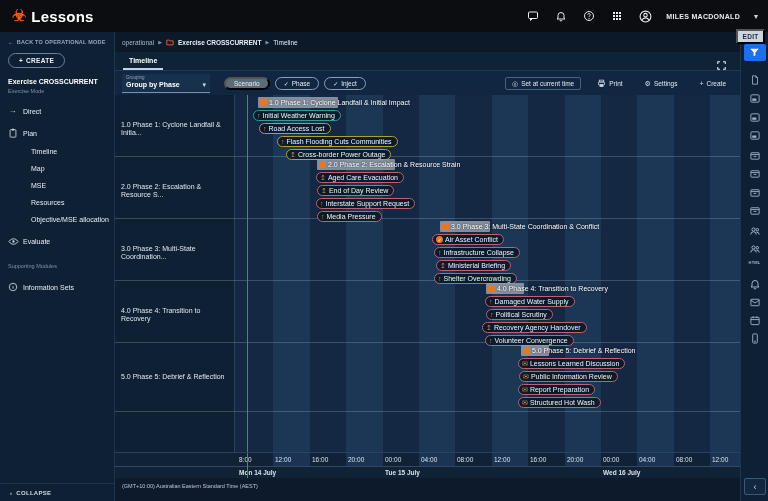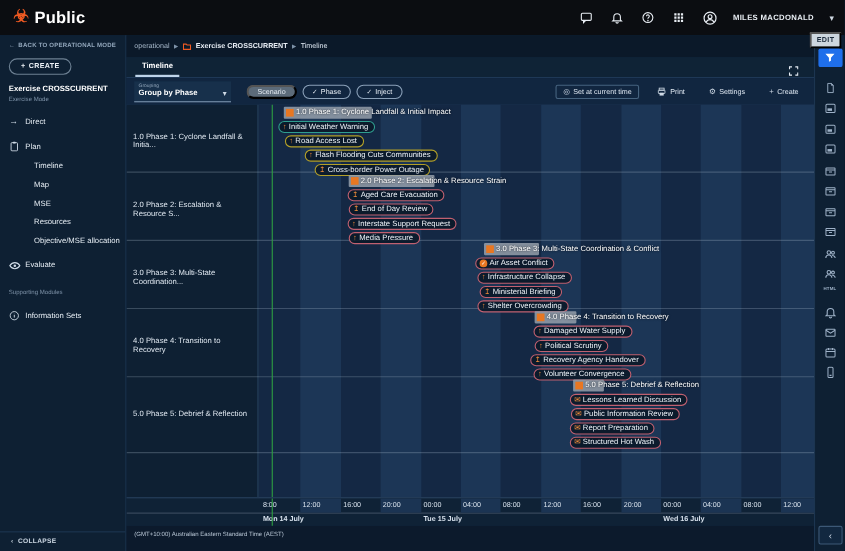--- a/index.html
+++ b/index.html
@@ -116,21 +116,21 @@
   .g{line-height:1;}
 </style>
 </head>
 <body>
 
 <div id="app">
 
   <header id="topbar">
     <div class="logo">
       <span class="logo-mark">☣</span>
-      <span class="logo-text">Public</span>
+      <span class="logo-text">Lessons</span>
     </div>
     <div id="topbar-right">
 
       <span class="tb-icon">
           <svg width="12" height="12" viewBox="0 0 24 24" fill="none" stroke="currentColor" stroke-width="2">
             <rect x="3" y="4" width="18" height="13" rx="2"></rect>
             <path d="M7 17v4l4-4"></path>
           </svg>
         </span>
         <span class="tb-icon">

